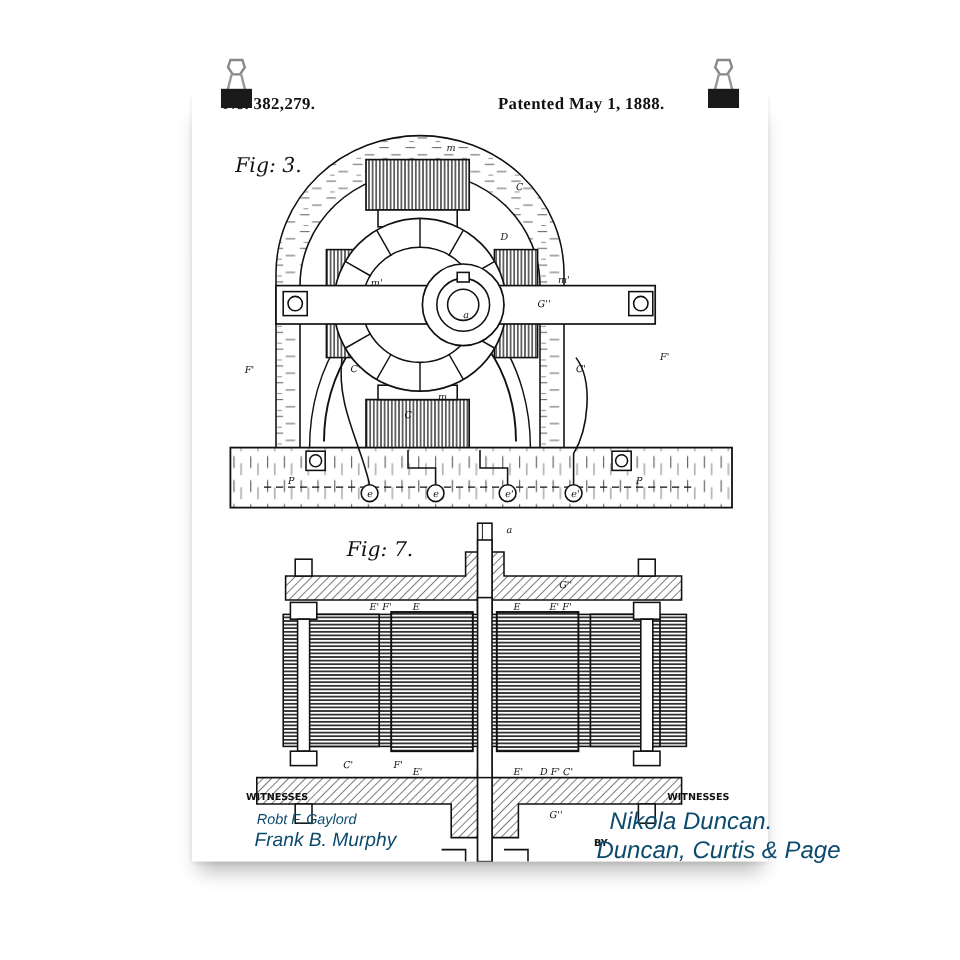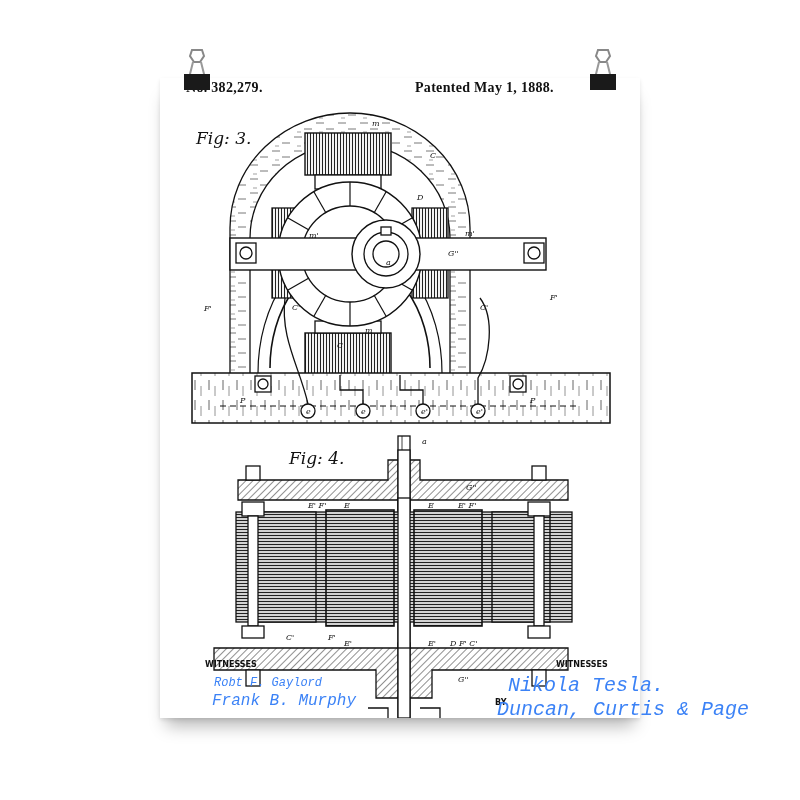--- a/index.html
+++ b/index.html
@@ -19,21 +19,21 @@
     .hdr.num { left: 186px; }
     .hdr.date { left: 415px; }
     .figlabel { position: absolute; font-family: "DejaVu Serif", serif; font-style: italic; font-size: 17px; color: #111; }
     .fig3 { left: 196px; top: 128px; }
     .fig4 { left: 289px; top: 448px; }
     .drawing { position: absolute; left: 160px; top: 78px; width: 480px; height: 640px; }
     .small { position: absolute; font-family: "DejaVu Sans", sans-serif; font-weight: bold; font-size: 8px; color: #111; }
     .witness { left: 205px; top: 660px; }
     .inventor { left: 556px; top: 660px; }
     .by { left: 495px; top: 698px; }
-    .sig { position: absolute; font-family: Liberation Mono, monospace; font-style: italic; color: #3b82f6; }
+    .sig { position: absolute; font-family: Liberation Sans, sans-serif; font-style: italic; color: #0c4a6e; }
     .sig1 { left: 214px; top: 676px; font-size: 12px; }
     .sig2 { left: 212px; top: 692px; font-size: 16px; }
     .sig3 { left: 508px; top: 674px; font-size: 20px; }
     .sig4 { left: 497px; top: 698px; font-size: 20px; }
     .lbl { font-family: "DejaVu Serif", serif; font-style: italic; font-size: 8px; fill: #111; }
   </style>
 </head>
 <body>
 
 <div class="poster"></div>
@@ -193,29 +193,29 @@
     <text class="lbl" x="268" y="568">E'</text>
     <text class="lbl" x="290" y="568">D F' C'</text>
     <text class="lbl" x="298" y="604">G''</text>
   </g>
 </svg>
 
 <div class="hdr num">No. 382,279.</div>
 <div class="hdr date">Patented May 1, 1888.</div>
 
 <div class="figlabel fig3">Fig: 3.</div>
-<div class="figlabel fig4">Fig: 4.</div>
+<div class="figlabel fig4">Fig: 7.</div>
 
 <div class="small witness">WITNESSES</div>
 <div class="small inventor">WITNESSES</div>
 <div class="small by">BY</div>
 
 <div class="sig sig1">Robt F. Gaylord</div>
 <div class="sig sig2">Frank B. Murphy</div>
-<div class="sig sig3">Nikola Tesla.</div>
+<div class="sig sig3">Nikola Duncan.</div>
 <div class="sig sig4">Duncan, Curtis &amp; Page</div>
 
 <svg class="clip left" viewBox="0 0 26 46">
   <path d="M8 2 L18 2 L20 8 L16 14 L10 14 L6 8 Z" fill="none" stroke="#888" stroke-width="2"></path>
   <path d="M9 14 L5 30 M17 14 L21 30" stroke="#999" stroke-width="2"></path>
   <rect x="0" y="26" width="26" height="16" fill="#1a1a1a"></rect>
 </svg>
 <svg class="clip right" viewBox="0 0 26 46">
   <path d="M8 2 L18 2 L20 8 L16 14 L10 14 L6 8 Z" fill="none" stroke="#888" stroke-width="2"></path>
   <path d="M9 14 L5 30 M17 14 L21 30" stroke="#999" stroke-width="2"></path>

